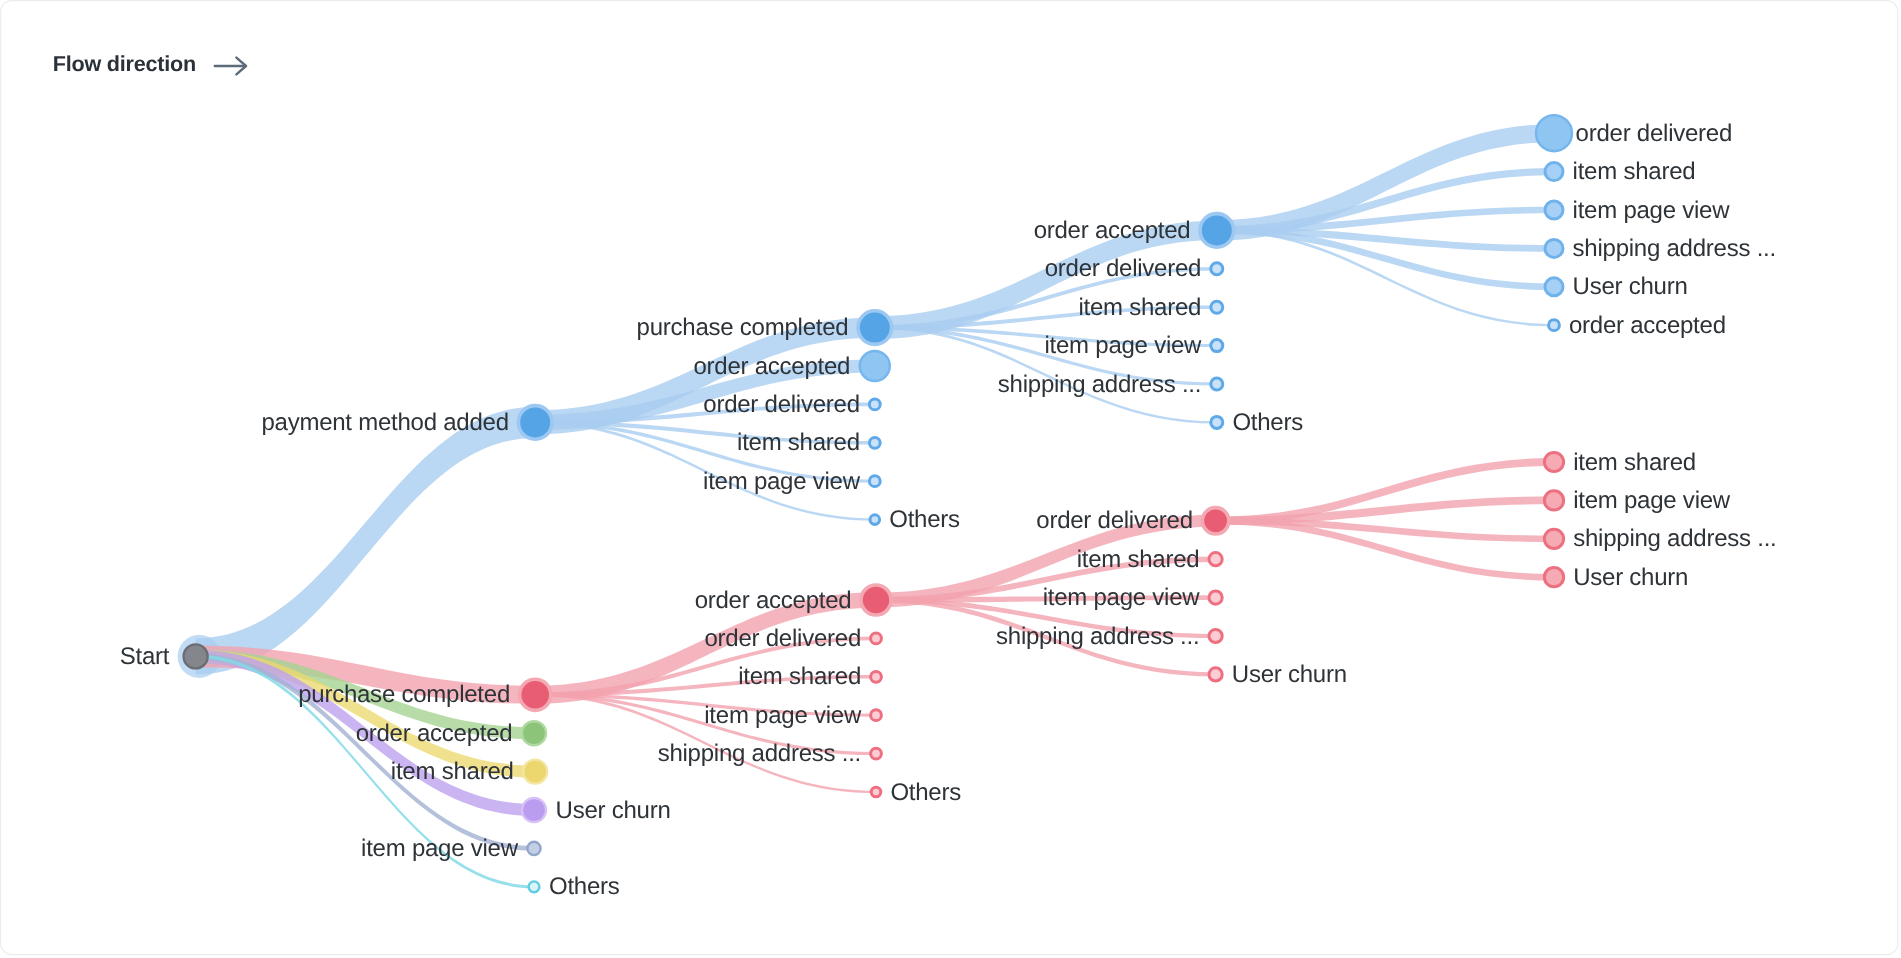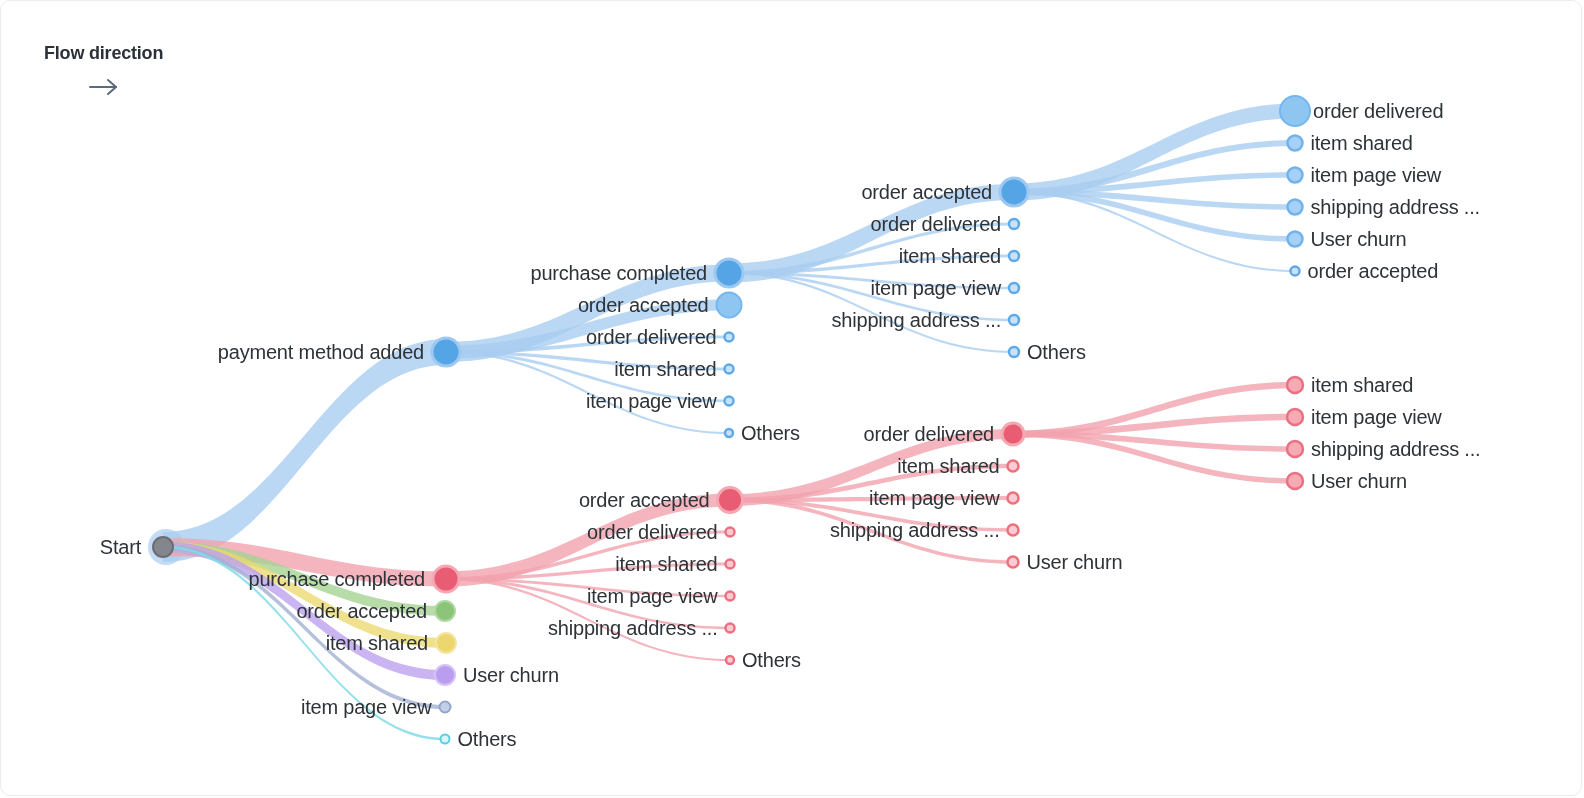--- a/index.html
+++ b/index.html
@@ -1,18 +1,18 @@
 <!DOCTYPE html>
 <html><head>
 <meta charset="utf-8">
 <style>
   html,body{margin:0;padding:0;background:#ffffff;}
   body{width:1584px;height:798px;font-family:"Liberation Sans","DejaVu Sans",sans-serif;}
   .canvas{position:relative;width:1582px;height:796px;background:#ffffff;border:1px solid #ececec;border-radius:10px;overflow:hidden;box-sizing:border-box;}
-  .flow-header{position:absolute;left:43px;top:42px;display:flex;align-items:center;gap:14px;z-index:5;flex-direction:column;}
+  .flow-header{position:absolute;left:43px;top:42px;display:flex;align-items:flex-end;gap:14px;z-index:5;}
   .flow-header .lbl{font-size:18px;font-weight:600;color:#2b3138;letter-spacing:-0.2px;}
   .flow-header svg{display:block;}
   svg.flow{position:absolute;left:0;top:0;width:1584px;height:798px;}
   svg.flow text{font-family:"Liberation Sans","DejaVu Sans",sans-serif;font-size:20px;fill:#2e3338;letter-spacing:-0.2px;}
 </style>
 </head>
 <body>
 
 <div class="canvas">
   <svg class="flow" viewBox="0 0 1584 798">

